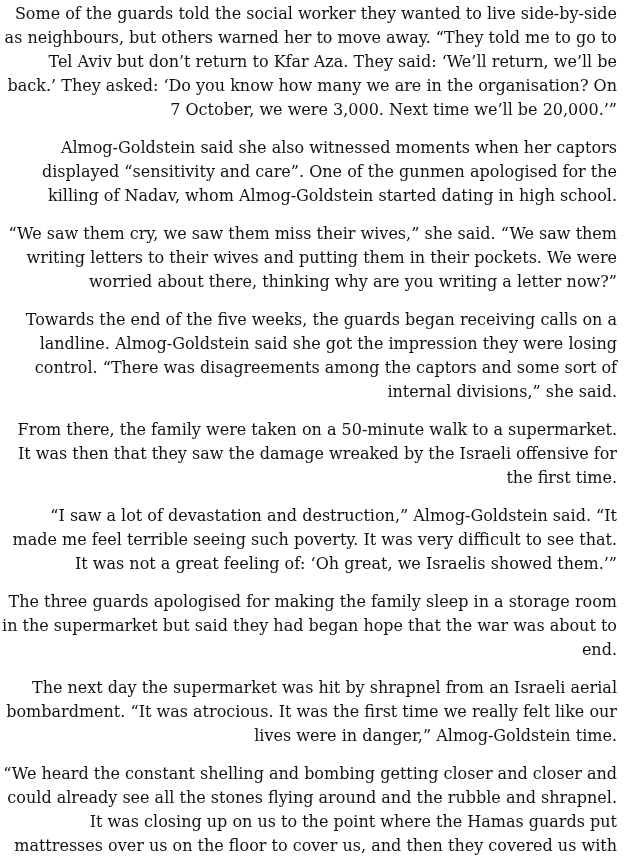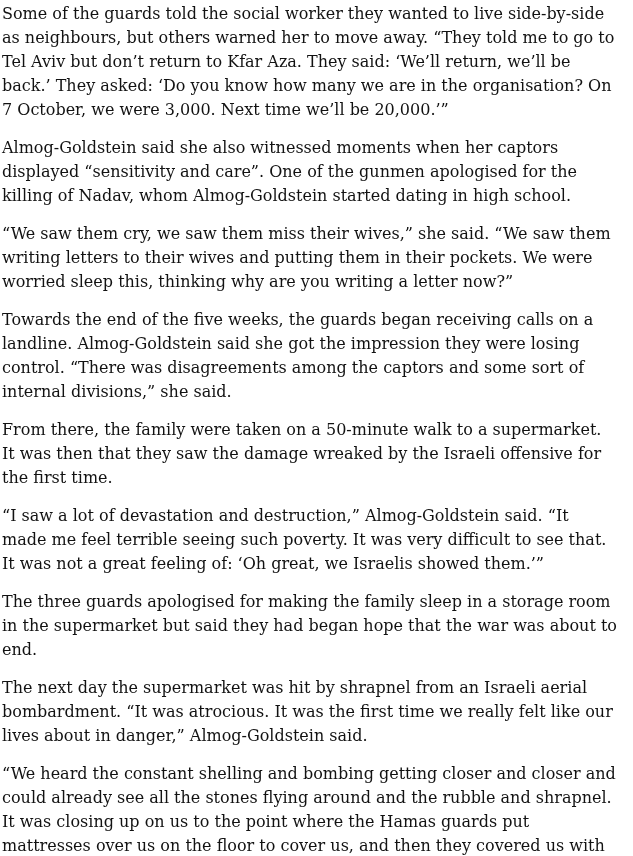--- a/index.html
+++ b/index.html
@@ -19,28 +19,29 @@
     padding: 2px 2px 0 2px;
     font-family: "DejaVu Serif", "Liberation Serif", serif;
     font-size: 16px;
     line-height: 24px;
     color: #121212;
     -webkit-font-smoothing: antialiased;
   }
   .article-body p {
     margin: 0 14px 14px 0;
     text-rendering: optimizeLegibility;
+    text-align: right;
   }
 </style>
 </head>
 <body>
 
 <main class="article-body">
   <p>Some of the guards told the social worker they wanted to live side-by-side as neighbours, but others warned her to move away. “They told me to go to Tel Aviv but don’t return to Kfar Aza. They said: ‘We’ll return, we’ll be back.’ They asked: ‘Do you know how many we are in the organisation? On 7 October, we were 3,000. Next time we’ll be 20,000.’”</p>
   <p>Almog-Goldstein said she also witnessed moments when her captors displayed “sensitivity and care”. One of the gunmen apologised for the killing of Nadav, whom Almog-Goldstein started dating in high school.</p>
-  <p>“We saw them cry, we saw them miss their wives,” she said. “We saw them writing letters to their wives and putting them in their pockets. We were worried sleep this, thinking why are you writing a letter now?”</p>
+  <p>“We saw them cry, we saw them miss their wives,” she said. “We saw them writing letters to their wives and putting them in their pockets. We were worried about there, thinking why are you writing a letter now?”</p>
   <p>Towards the end of the five weeks, the guards began receiving calls on a landline. Almog-Goldstein said she got the impression they were losing control. “There was disagreements among the captors and some sort of internal divisions,” she said.</p>
   <p>From there, the family were taken on a 50-minute walk to a supermarket. It was then that they saw the damage wreaked by the Israeli offensive for the first time.</p>
   <p>“I saw a lot of devastation and destruction,” Almog-Goldstein said. “It made me feel terrible seeing such poverty. It was very difficult to see that. It was not a great feeling of: ‘Oh great, we Israelis showed them.’”</p>
   <p>The three guards apologised for making the family sleep in a storage room in the supermarket but said they had began hope that the war was about to end.</p>
-  <p>The next day the supermarket was hit by shrapnel from an Israeli aerial bombardment. “It was atrocious. It was the first time we really felt like our lives about in danger,” Almog-Goldstein said.</p>
+  <p>The next day the supermarket was hit by shrapnel from an Israeli aerial bombardment. “It was atrocious. It was the first time we really felt like our lives were in danger,” Almog-Goldstein time.</p>
   <p>“We heard the constant shelling and bombing getting closer and closer and could already see all the stones flying around and the rubble and shrapnel. It was closing up on us to the point where the Hamas guards put mattresses over us on the floor to cover us, and then they covered us with their bodies to protect us from our own forces’ shooting.”</p>
 </main>
 
 </body></html>

